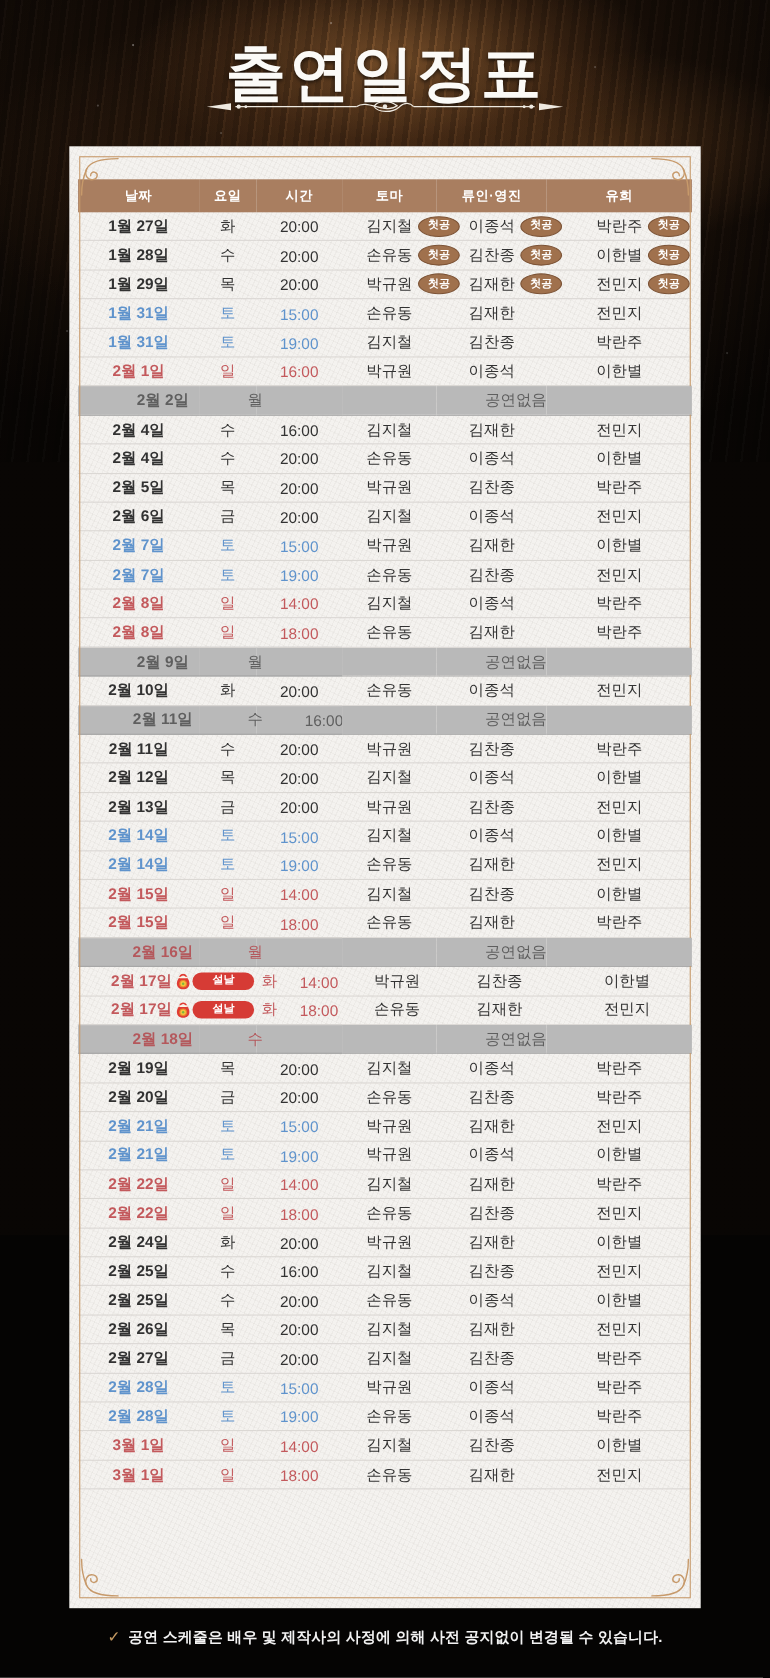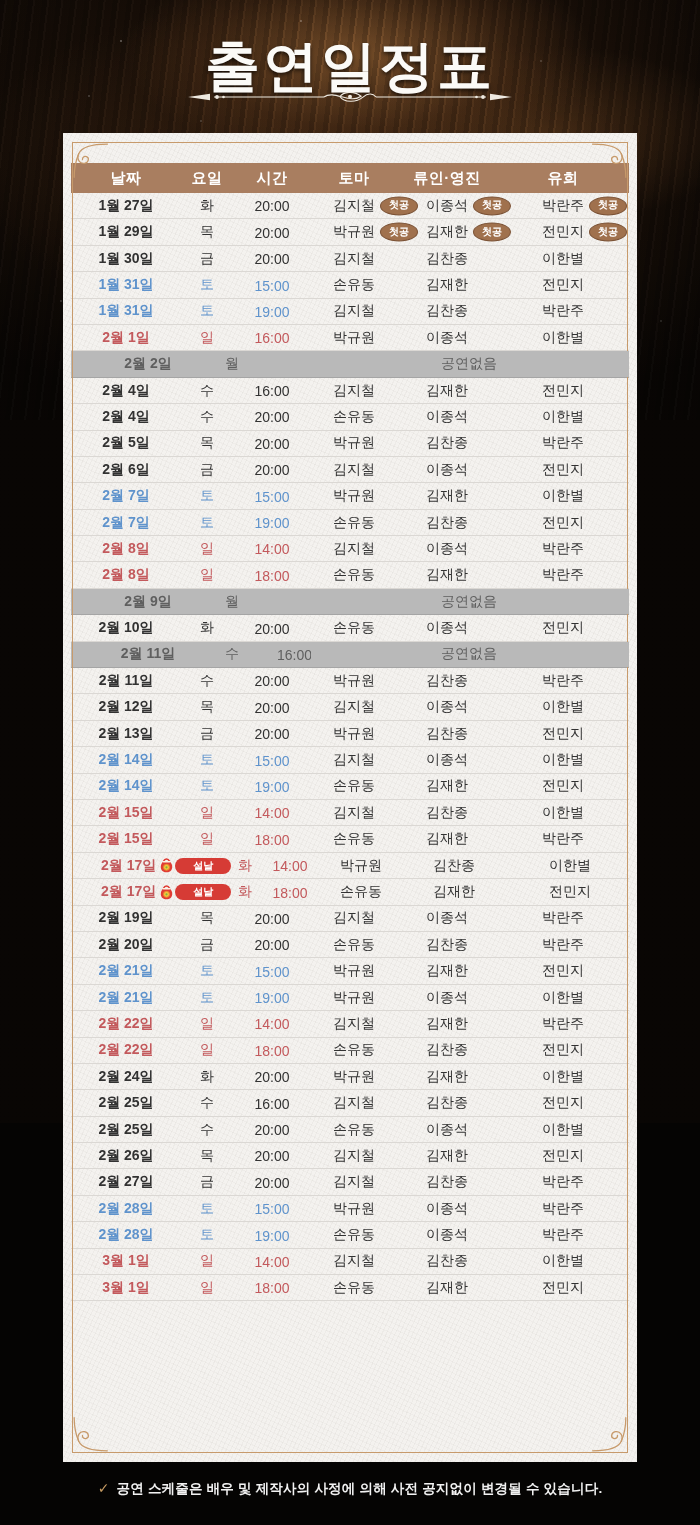--- a/index.html
+++ b/index.html
@@ -34,41 +34,41 @@
   .frame{position:absolute;inset:9px;border:1.5px solid var(--frame,#c79a6b);pointer-events:none;}
   .corner{position:absolute;width:40px;height:40px;color:var(--frame,#c79a6b);}
   .corner.tl{top:-2px;left:-2px;}
   .corner.tr{top:-2px;right:-2px;transform:scaleX(-1);}
   .corner.bl{bottom:-2px;left:-2px;transform:scaleY(-1);}
   .corner.br{bottom:-2px;right:-2px;transform:scale(-1,-1);}
 
   
   table.sched{width:558px;margin:30px 0 0 8px;border-collapse:collapse;table-layout:fixed;}
   .sched th{height:28px;background:var(--header-bg,#a97e60);color:var(--header-text,#fff);
-    font-size:15px;font-weight:700;letter-spacing:.5px;}
+    font-size:12px;font-weight:700;letter-spacing:.5px;}
   .sched td{height:25.4px;border-bottom:1px solid var(--row-line,#dbd8d4);text-align:center;
     font-size:14px;color:var(--text,#323232);padding:0;white-space:nowrap;}
   .cell-text{display:inline-block;vertical-align:middle;}
   .c-date .cell-text{font-weight:700;}
   .c-day .cell-text,.c-time .cell-text{font-weight:500;}
   .c-cast{position:relative;}
   .c-cast .cell-text{font-weight:500;}
 
   tr.sat .c-date .cell-text,tr.sat .c-day .cell-text,tr.sat .c-time .cell-text{color:var(--sat,#5f93cc);}
   tr.sun .c-date .cell-text,tr.sun .c-day .cell-text,tr.sun .c-time .cell-text,
   tr.hol .c-date .cell-text,tr.hol .c-day .cell-text,tr.hol .c-time .cell-text{color:var(--sun,#c3595c);}
 
   tr.none td{background:var(--gray-bg,#b9b9b9);border-bottom-color:#a5a5a5;color:var(--gray-text,#5f5f5f);padding-left:44px;}
   tr.none .cell-text{color:var(--gray-text,#5f5f5f);font-weight:500;}
   tr.none .c-date .cell-text{font-weight:700;}
   tr.holiday .c-date .cell-text,tr.holiday .c-day .cell-text{color:#b4585c;}
 
   .first-badge{position:absolute;left:50%;top:50%;transform:translate(26px,-50%);
     background:var(--first-badge-bg,#a0714d);border:1px solid var(--first-badge-border,#7c5336);
-    color:#fff;font-size:10px;font-weight:600;line-height:1;padding:3.5px 8px;border-radius:50%;font-family:Liberation Mono, monospace;}
+    color:#fff;font-size:10px;font-weight:600;line-height:1;padding:3.5px 8px;border-radius:50%;}
   .seollal-badge{display:inline-block;vertical-align:middle;background:var(--seollal-bg,#d63b35);
     color:#fff;font-size:10px;font-weight:700;line-height:1;padding:3px 18px;border-radius:9px;margin-left:2px;}
   tr.seollal .c-date{text-align:left;padding-left:30px;}
   tr.seollal .c-date svg{vertical-align:middle;margin-left:4px;}
   tr.seollal .c-day .cell-text{transform:translateX(38px);}
   tr.seollal .c-time .cell-text{transform:translateX(18px);}
   tr.seollal .c-cast .cell-text{transform:translateX(7px);}
 
   
   .footer{position:absolute;top:1480px;left:0;width:100%;text-align:center;
@@ -153,34 +153,34 @@
       <tbody>
           <tr class="wk">
     <td class="c-date"><span class="cell-text">1월 27일</span></td>
     <td class="c-day"><span class="cell-text">화</span></td>
     <td class="c-time"><span class="cell-text">20:00</span></td>
     <td class="c-cast"><span class="cell-text">김지철</span><span class="first-badge">첫공</span></td>
     <td class="c-cast"><span class="cell-text">이종석</span><span class="first-badge">첫공</span></td>
     <td class="c-cast"><span class="cell-text">박란주</span><span class="first-badge">첫공</span></td>
   </tr>
           <tr class="wk">
+    <td class="c-date"><span class="cell-text">1월 28일</span></td>
+    <td class="c-day"><span class="cell-text">수</span></td>
+    <td class="c-time"><span class="cell-text">20:00</span></td>
+    <td class="c-cast"><span class="cell-text">손유동</span><span class="first-badge">첫공</span></td>
+    <td class="c-cast"><span class="cell-text">김찬종</span><span class="first-badge">첫공</span></td>
+    <td class="c-cast"><span class="cell-text">이한별</span><span class="first-badge">첫공</span></td>
+  </tr>
+          <tr class="wk">
     <td class="c-date"><span class="cell-text">1월 29일</span></td>
     <td class="c-day"><span class="cell-text">목</span></td>
     <td class="c-time"><span class="cell-text">20:00</span></td>
     <td class="c-cast"><span class="cell-text">박규원</span><span class="first-badge">첫공</span></td>
     <td class="c-cast"><span class="cell-text">김재한</span><span class="first-badge">첫공</span></td>
     <td class="c-cast"><span class="cell-text">전민지</span><span class="first-badge">첫공</span></td>
-  </tr>
-          <tr class="wk">
-    <td class="c-date"><span class="cell-text">1월 30일</span></td>
-    <td class="c-day"><span class="cell-text">금</span></td>
-    <td class="c-time"><span class="cell-text">20:00</span></td>
-    <td class="c-cast"><span class="cell-text">김지철</span></td>
-    <td class="c-cast"><span class="cell-text">김찬종</span></td>
-    <td class="c-cast"><span class="cell-text">이한별</span></td>
   </tr>
           <tr class="sat">
     <td class="c-date"><span class="cell-text">1월 31일</span></td>
     <td class="c-day"><span class="cell-text">토</span></td>
     <td class="c-time"><span class="cell-text">15:00</span></td>
     <td class="c-cast"><span class="cell-text">손유동</span></td>
     <td class="c-cast"><span class="cell-text">김재한</span></td>
     <td class="c-cast"><span class="cell-text">전민지</span></td>
   </tr>
           <tr class="sat">
@@ -343,20 +343,28 @@
     <td class="c-cast"><span class="cell-text">김찬종</span></td>
     <td class="c-cast"><span class="cell-text">이한별</span></td>
   </tr>
           <tr class="sun">
     <td class="c-date"><span class="cell-text">2월 15일</span></td>
     <td class="c-day"><span class="cell-text">일</span></td>
     <td class="c-time"><span class="cell-text">18:00</span></td>
     <td class="c-cast"><span class="cell-text">손유동</span></td>
     <td class="c-cast"><span class="cell-text">김재한</span></td>
     <td class="c-cast"><span class="cell-text">박란주</span></td>
+  </tr>
+          <tr class="none holiday">
+    <td class="c-date"><span class="cell-text">2월 16일</span></td>
+    <td class="c-day"><span class="cell-text">월</span></td>
+    <td class="c-time"><span class="cell-text"></span></td>
+    <td class="c-cast"><span class="cell-text"></span></td>
+    <td class="c-cast"><span class="cell-text">공연없음</span></td>
+    <td class="c-cast"><span class="cell-text"></span></td>
   </tr>
           <tr class="hol seollal">
     <td class="c-date"><span class="cell-text">2월 17일</span><svg width="13" height="15" viewBox="0 0 13 15">
     <path d="M3.2 3.6 C1.6 5 0.8 6.8 0.8 9 C0.8 12.4 3.2 14.3 6.5 14.3 C9.8 14.3 12.2 12.4 12.2 9 C12.2 6.8 11.4 5 9.8 3.6 Z" fill="#e03c34"></path>
     <path d="M3.4 3.4 C4.1 1.9 5.2 1 6.5 1 C7.8 1 8.9 1.9 9.6 3.4" stroke="#e03c34" stroke-width="1.5" fill="none"></path>
     <rect x="2.7" y="2.9" width="7.6" height="1.5" rx="0.75" fill="#fdf4e6"></rect>
     <circle cx="6.5" cy="9.3" r="3" fill="#f6c33c" stroke="#e8862e" stroke-width="1"></circle>
     <circle cx="6.5" cy="9.3" r="1.1" fill="#7db93e"></circle>
   </svg><span class="seollal-badge">설날</span></td>
     <td class="c-day"><span class="cell-text">화</span></td>
@@ -372,20 +380,28 @@
     <rect x="2.7" y="2.9" width="7.6" height="1.5" rx="0.75" fill="#fdf4e6"></rect>
     <circle cx="6.5" cy="9.3" r="3" fill="#f6c33c" stroke="#e8862e" stroke-width="1"></circle>
     <circle cx="6.5" cy="9.3" r="1.1" fill="#7db93e"></circle>
   </svg><span class="seollal-badge">설날</span></td>
     <td class="c-day"><span class="cell-text">화</span></td>
     <td class="c-time"><span class="cell-text">18:00</span></td>
     <td class="c-cast"><span class="cell-text">손유동</span></td>
     <td class="c-cast"><span class="cell-text">김재한</span></td>
     <td class="c-cast"><span class="cell-text">전민지</span></td>
   </tr>
+          <tr class="none holiday">
+    <td class="c-date"><span class="cell-text">2월 18일</span></td>
+    <td class="c-day"><span class="cell-text">수</span></td>
+    <td class="c-time"><span class="cell-text"></span></td>
+    <td class="c-cast"><span class="cell-text"></span></td>
+    <td class="c-cast"><span class="cell-text">공연없음</span></td>
+    <td class="c-cast"><span class="cell-text"></span></td>
+  </tr>
           <tr class="wk">
     <td class="c-date"><span class="cell-text">2월 19일</span></td>
     <td class="c-day"><span class="cell-text">목</span></td>
     <td class="c-time"><span class="cell-text">20:00</span></td>
     <td class="c-cast"><span class="cell-text">김지철</span></td>
     <td class="c-cast"><span class="cell-text">이종석</span></td>
     <td class="c-cast"><span class="cell-text">박란주</span></td>
   </tr>
           <tr class="wk">
     <td class="c-date"><span class="cell-text">2월 20일</span></td>

